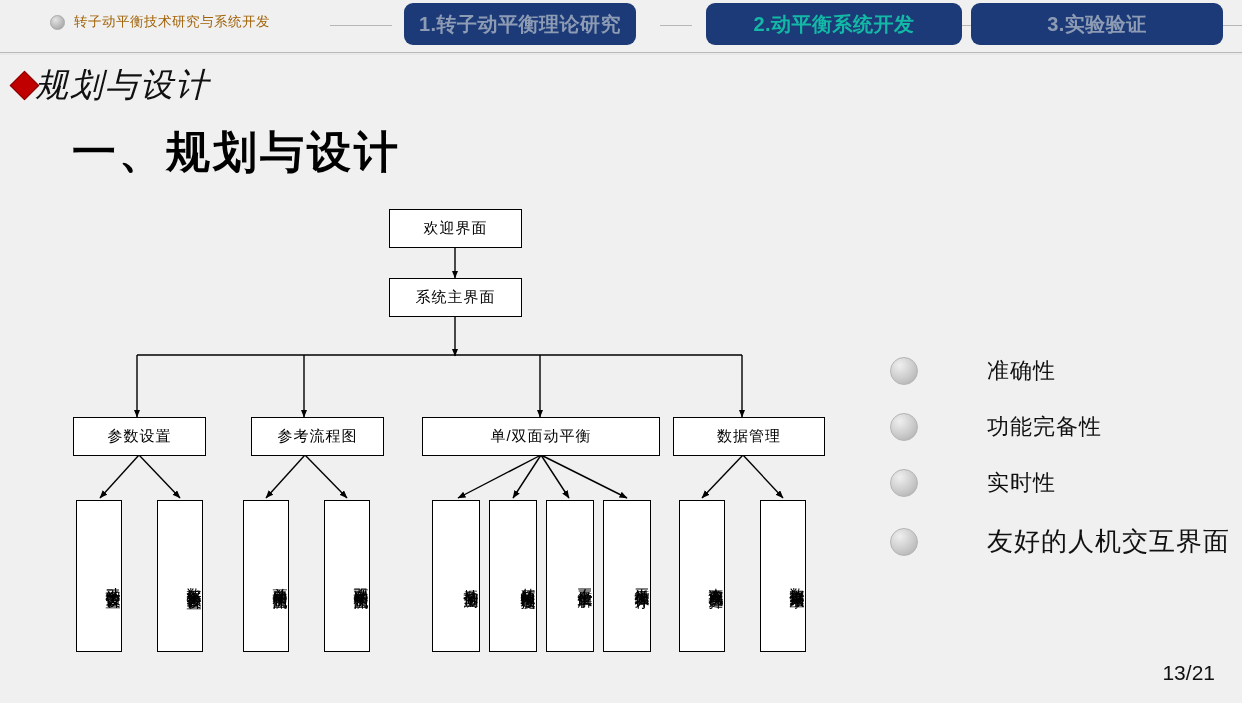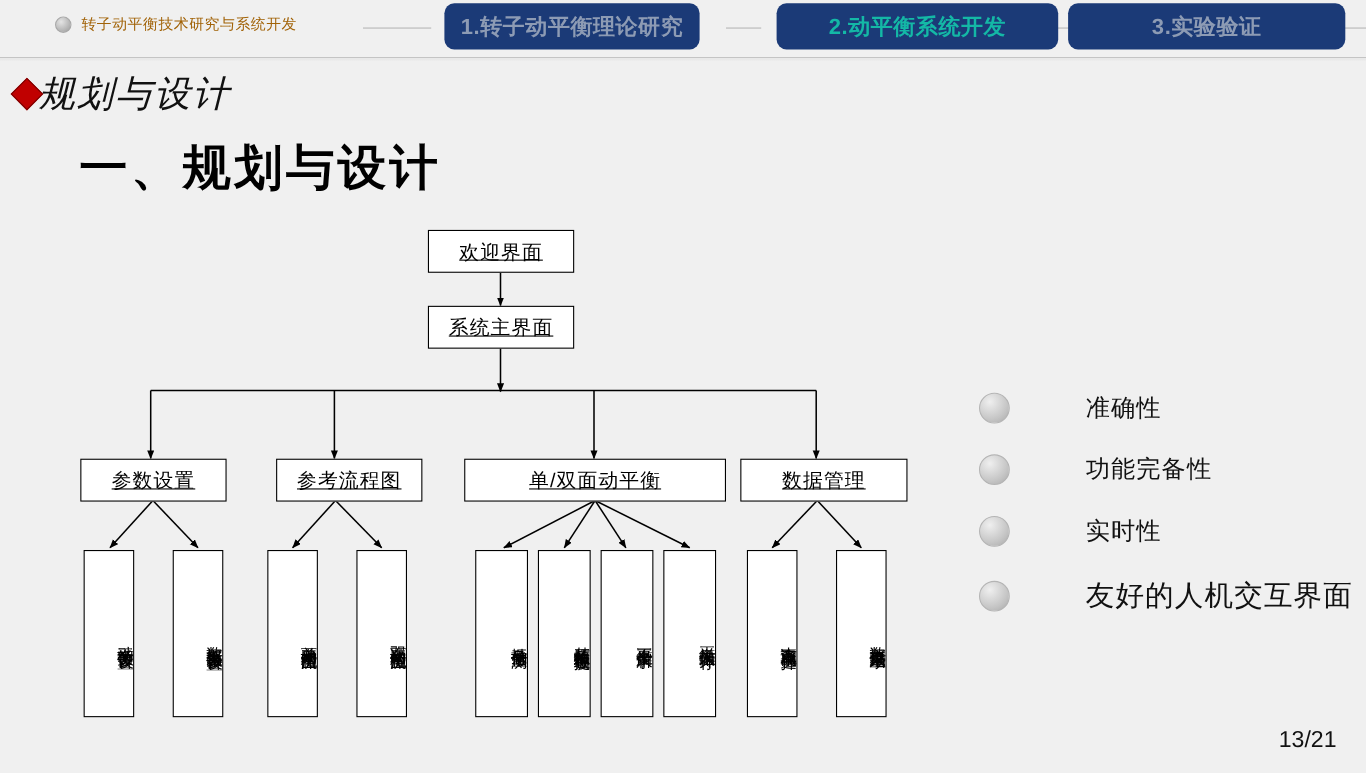--- a/index.html
+++ b/index.html
@@ -30,21 +30,21 @@
   .diamond{width:19px;height:19px;background:#c00000;transform:rotate(45deg);
     border:1px solid #7e0000;}
   #section-title{font-family:"Liberation Serif","DejaVu Serif",serif;
     font-style:italic;font-size:33px;color:#111;letter-spacing:2px;}
   #main-title{position:absolute;left:72px;top:123px;font-size:44px;font-weight:bold;
     color:#000;letter-spacing:3px;}
   
   #chart{position:absolute;left:0;top:0;width:880px;height:703px;}
   .node{position:absolute;background:#ffffff;border:1px solid #000;box-sizing:border-box;
     display:flex;align-items:center;justify-content:center;color:#000;}
-  .node.h{font-size:18px;letter-spacing:1px;text-decoration:underline;}
+  .node.h{font-size:15px;letter-spacing:1px;}
   .node.v{writing-mode:vertical-rl;text-orientation:upright;
     font-size:15px;letter-spacing:1px;align-items:flex-start;justify-content:center;
     padding-top:7px;line-height:1.0;}
   #chart svg{position:absolute;left:0;top:0;width:880px;height:703px;pointer-events:none;}
   
   #bullets{position:absolute;left:890px;top:356px;width:350px;}
   .bullet-row{display:flex;align-items:center;margin-bottom:26px;gap:36px;}
   .bullet-dot{width:26px;height:26px;border-radius:50%;flex:0 0 26px;
     background:radial-gradient(circle at 34% 28%,#efefef,#c6c6c6 62%,#a9a9a9 100%);
     border:1px solid #b4b4b4;}

